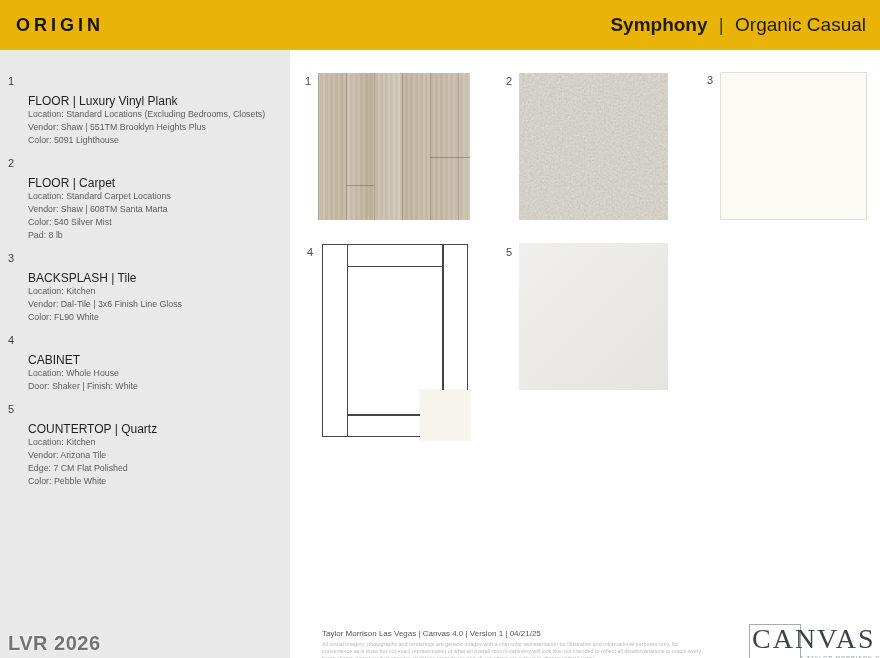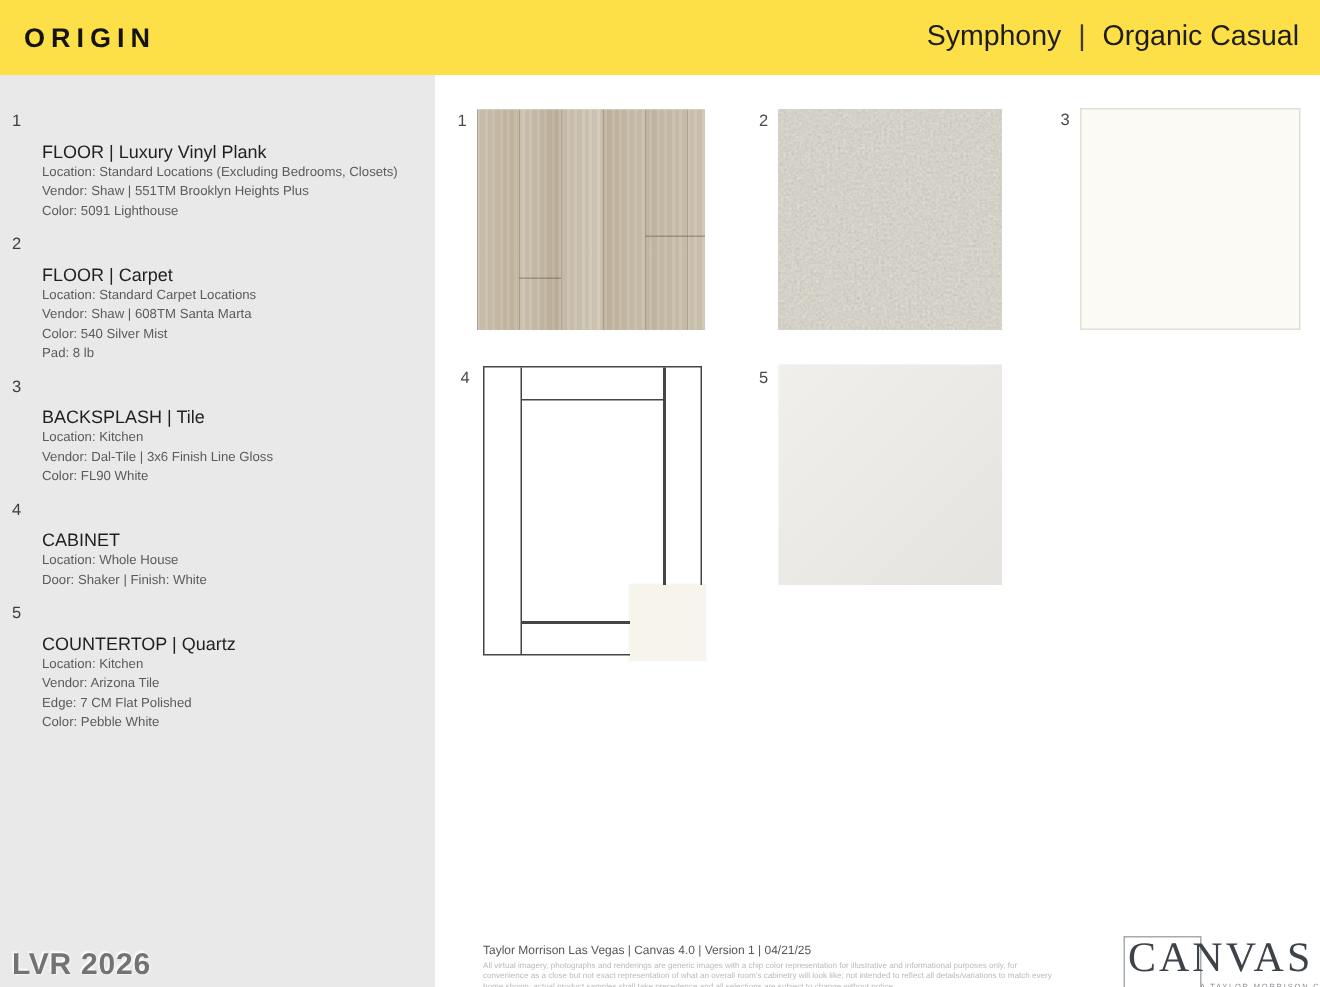--- a/index.html
+++ b/index.html
@@ -1,25 +1,25 @@
 <!DOCTYPE html>
 <html><head>
 <meta charset="utf-8">
 <style>
   html,body{margin:0;padding:0;background:#fff;}
   .page{position:relative;width:880px;height:658px;overflow:hidden;background:#ffffff;
         font-family:"Liberation Sans", sans-serif;}
 
   
-  .topbar{position:absolute;left:0;top:0;width:880px;height:50px;background:#fde047;
+  .topbar{position:absolute;left:0;top:0;width:880px;height:50px;background:#eab308;
           display:flex;align-items:center;justify-content:space-between;box-sizing:border-box;
           padding:0 14px 0 16px;}
   .brand{font-size:18px;font-weight:700;letter-spacing:4px;color:#15130e;}
   .collection{font-size:19px;color:#1d1c18;white-space:nowrap;}
-  .collection .coll-name{font-weight:400;}
+  .collection .coll-name{font-weight:700;}
   .collection .coll-sep{color:#3e3b35;font-weight:400;padding:0 6px;}
   .collection .coll-style{font-weight:400;}
 
   
   .sidebar{position:absolute;left:0;top:50px;width:290px;height:608px;background:#e9e9e9;
            box-sizing:border-box;padding:24px 10px 0 8px;}
   .spec-item{display:grid;grid-template-columns:20px 1fr;margin-bottom:9px;}
   .spec-num{font-size:11px;color:#3d3d3d;line-height:14px;}
   .spec-title{font-size:12px;color:#1f1f1f;line-height:14px;margin-top:20px;}
   .spec-line{font-size:8.8px;color:#5b5b5b;line-height:13px;}

